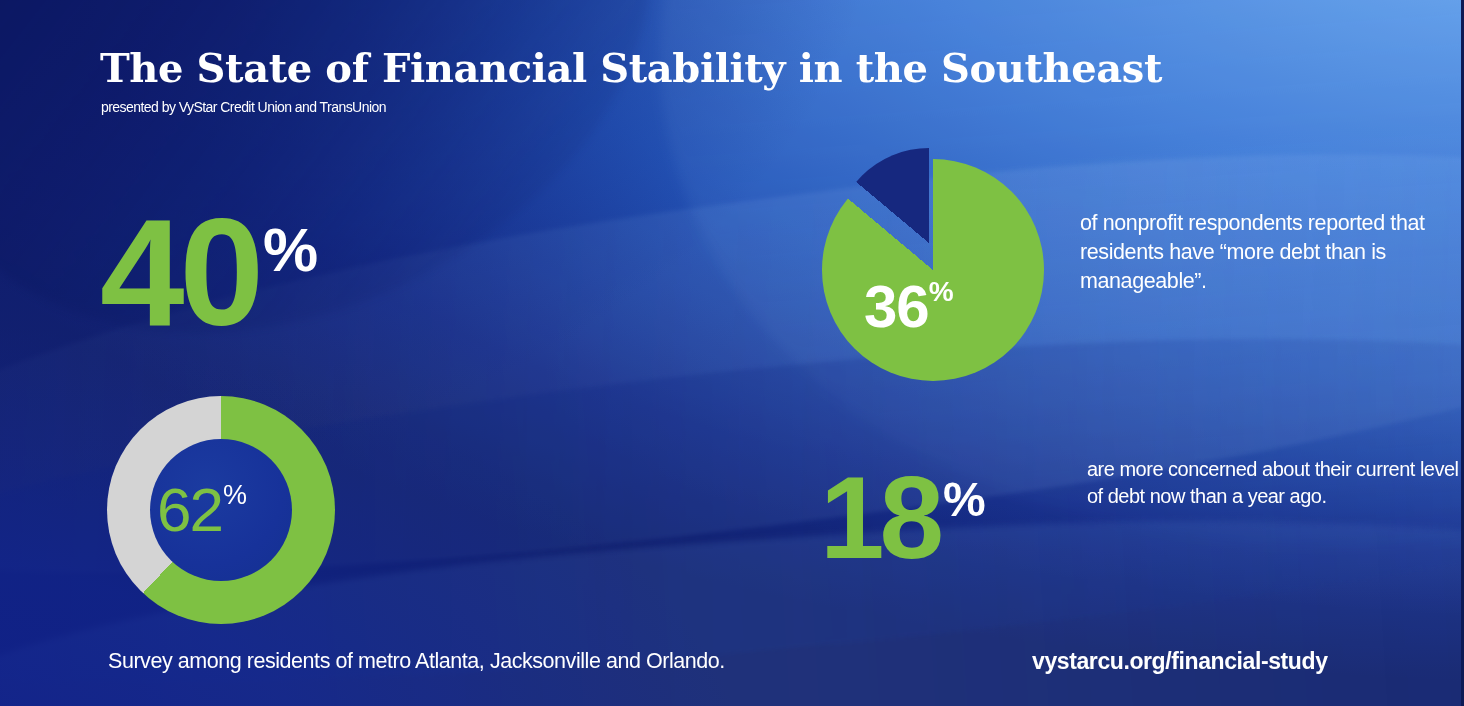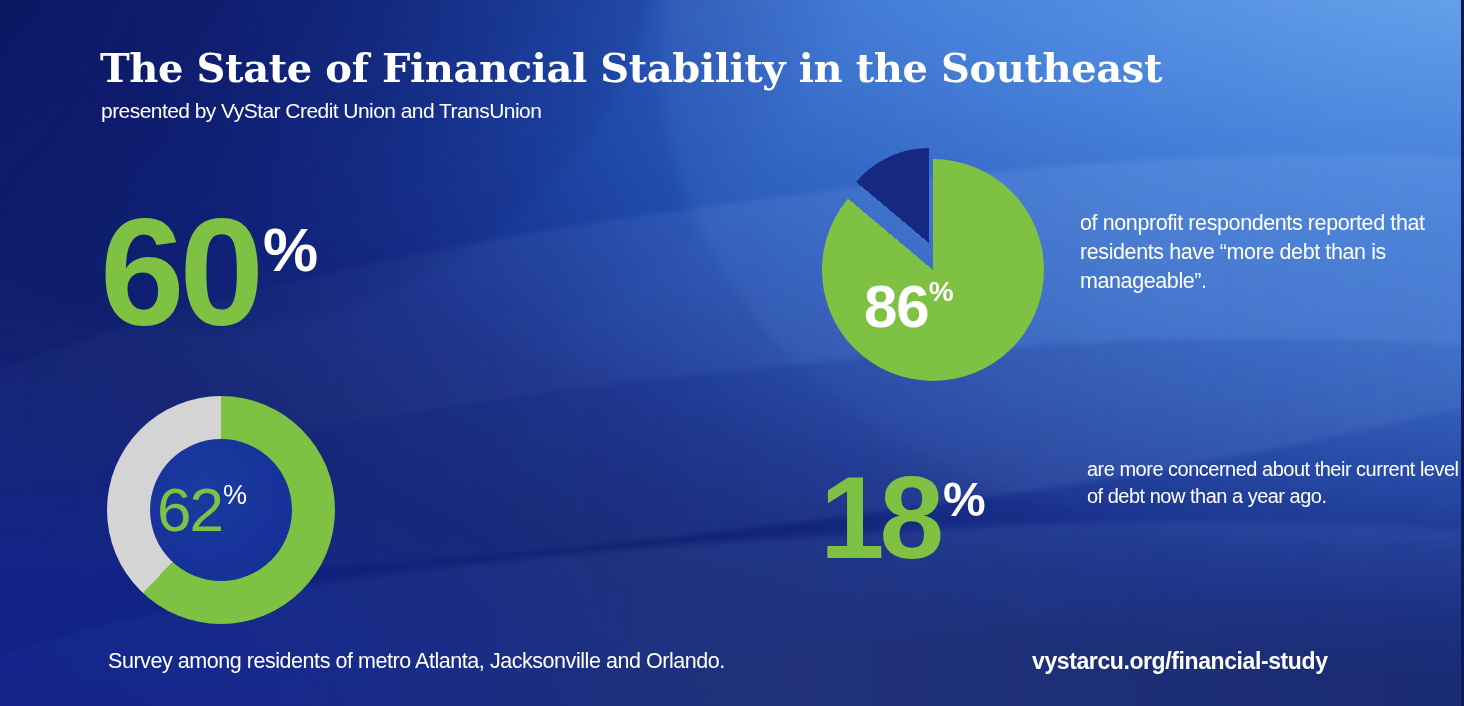--- a/index.html
+++ b/index.html
@@ -110,21 +110,21 @@
     font-weight: bold;
     font-size: 40px;
     letter-spacing: -0.4px;
     white-space: nowrap;
   }
   .subtitle {
     position: absolute;
     left: 101px;
     top: 99px;
     color: #ffffff;
-    font-size: 21px;
+    font-size: 14px;
     letter-spacing: -0.55px;
     white-space: nowrap;
   }
 
   
   .stat-block { position: absolute; }
   .stat-number {
     color: #7ec143;
     font-weight: bold;
     letter-spacing: -5px;
@@ -263,28 +263,28 @@
   <div class="bg-layer bg-corner-dark"></div>
   <div class="wave wave-e"></div>
   <div class="bg-layer bg-bottomleft"></div>
 
   <div class="content">
 
     <div class="title">The State of Financial Stability in the Southeast</div>
     <div class="subtitle">presented by VyStar Credit Union and TransUnion</div>
 
     <div class="stat-block" id="stat-40">
-      <span class="stat-number">60</span><span class="stat-pct">%</span>
+      <span class="stat-number">40</span><span class="stat-pct">%</span>
     </div>
 
     <div id="pie-wrap">
       <div id="pie-slice-navy"></div>
       <div id="pie-slice-green"></div>
       <div id="pie-label">
-        <span class="v">86</span><span class="p">%</span>
+        <span class="v">36</span><span class="p">%</span>
       </div>
     </div>
     <div id="text-86">of nonprofit respondents reported that residents have “more debt than is manageable”.</div>
 
     <div id="donut-wrap">
       <div id="donut-ring"></div>
       <div id="donut-hole"></div>
       <div id="donut-label">
         <span class="v">62</span><span class="p">%</span>
       </div>

